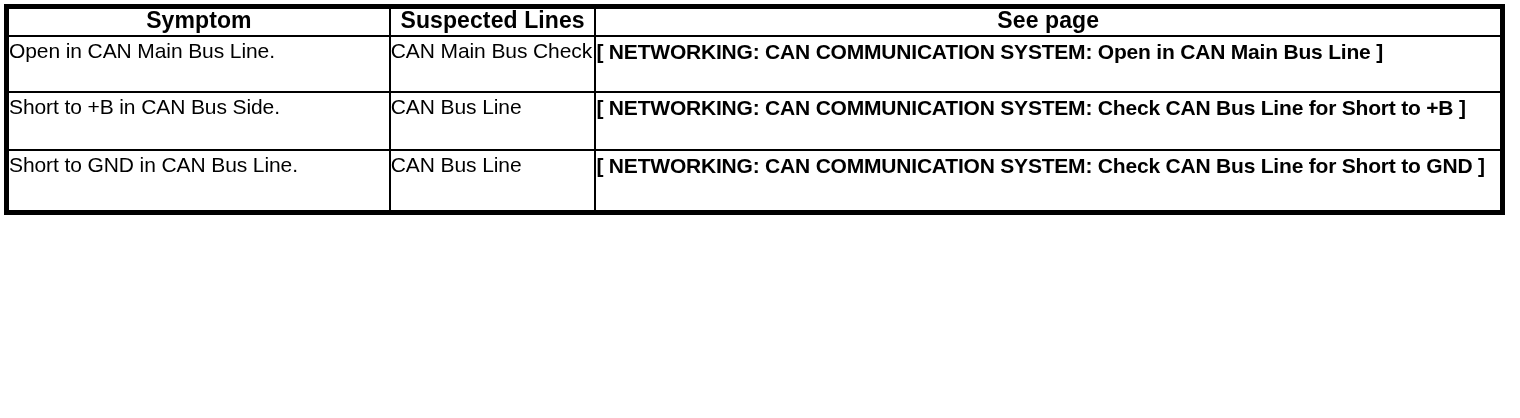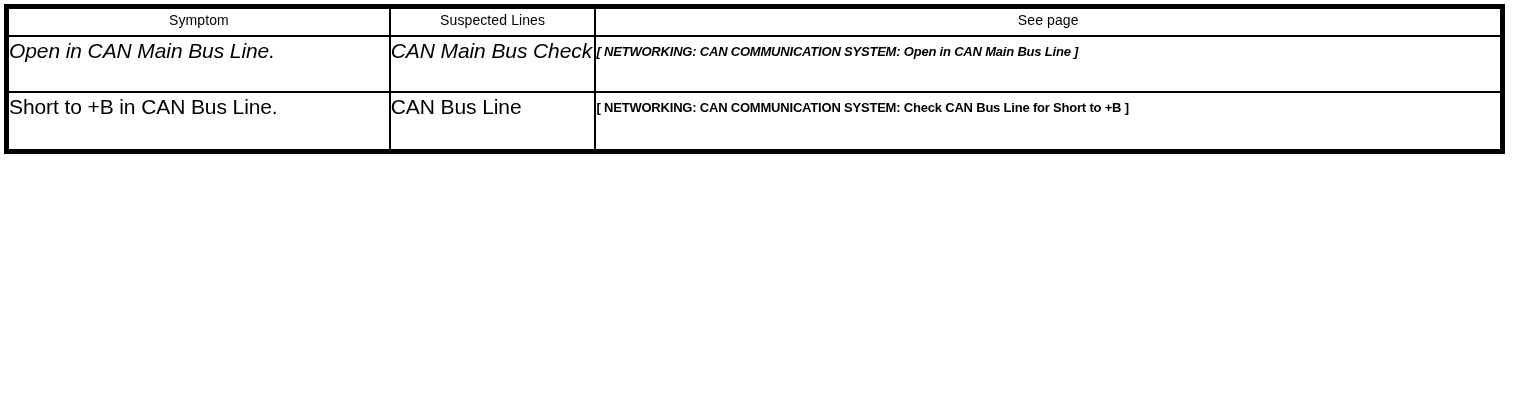--- a/index.html
+++ b/index.html
@@ -37,46 +37,46 @@
   table.dtc-table th,
   table.dtc-table td {
     border: 2px solid #000000;
     padding: 0;
     vertical-align: top;
     background: #ffffff;
   }
 
   .hcell {
     text-align: center;
-    font-weight: normal;
-    font-size: 14px;
+    font-weight: bold;
+    font-size: 23px;
     line-height: 22px;
     padding: 9px 6px 8px 6px;
     letter-spacing: 0.1px;
   }
 
   .row-cell {
     font-size: 21px;
     line-height: 28px;
     padding: 7px 6px 7px 7px;
     font-weight: normal;
     letter-spacing: -0.1px;
   }
 
   .seepage {
     font-weight: bold;
-    font-size: 13px;
+    font-size: 21px;
     line-height: 29px;
     padding: 7px 6px 7px 8px;
     letter-spacing: -0.2px;
   }
 
   
   tr.r-head td, tr.r-head th { height: 26px; }
-  tr.r-1 td { height: 54px; font-style: italic; }
+  tr.r-1 td { height: 54px; }
   tr.r-2 td { height: 57px; }
   tr.r-3 td { height: 56px; }
   tr.r-4 td { height: 59px; }
   tr.r-5 td { height: 60px; }
 </style>
 </head>
 <body>
 
 <div class="sheet">
 
@@ -97,22 +97,27 @@
 
     <tbody>
       <tr class="r-1">
         <td class="row-cell">Open in CAN Main Bus Line.</td>
         <td class="row-cell">CAN Main Bus Check</td>
         <td class="seepage">[ NETWORKING: CAN COMMUNICATION SYSTEM: Open in CAN Main Bus Line ]</td>
       </tr>
 
 
       <tr class="r-3">
-        <td class="row-cell">Short to +B in CAN Bus Line.</td>
+        <td class="row-cell">Short to +B in CAN Bus Side.</td>
         <td class="row-cell">CAN Bus Line</td>
         <td class="seepage">[ NETWORKING: CAN COMMUNICATION SYSTEM: Check CAN Bus Line for Short to +B ]</td>
       </tr>
 
+      <tr class="r-4">
+        <td class="row-cell">Short to GND in CAN Bus Line.</td>
+        <td class="row-cell">CAN Bus Line</td>
+        <td class="seepage">[ NETWORKING: CAN COMMUNICATION SYSTEM: Check CAN Bus Line for Short to GND ]</td>
+      </tr>
 
     </tbody>
   </table>
 
 </div>
 
 </body></html>

